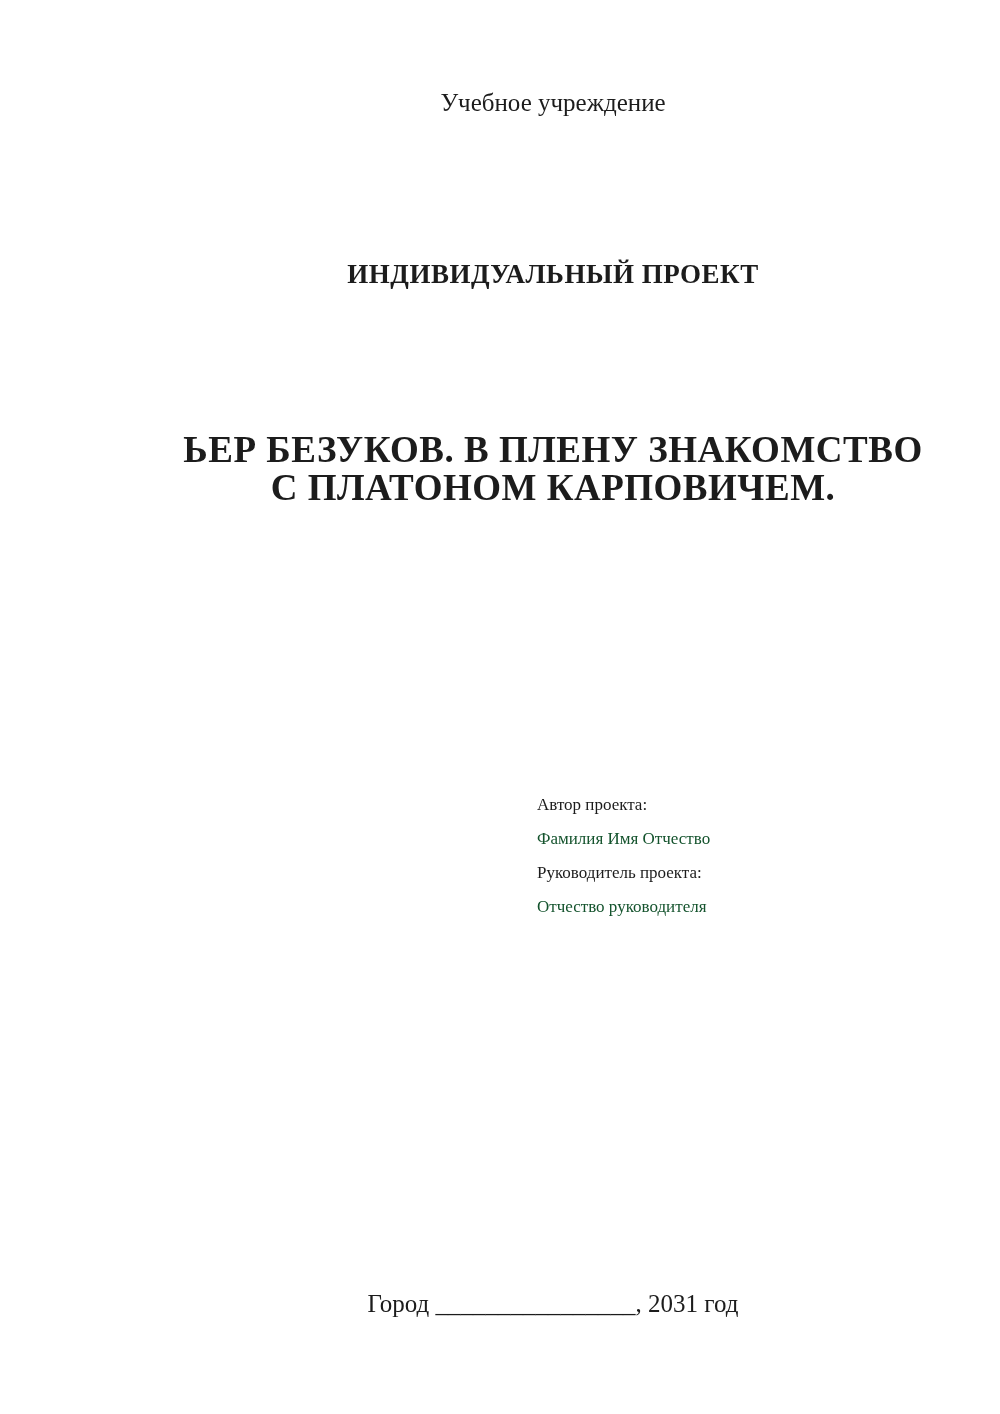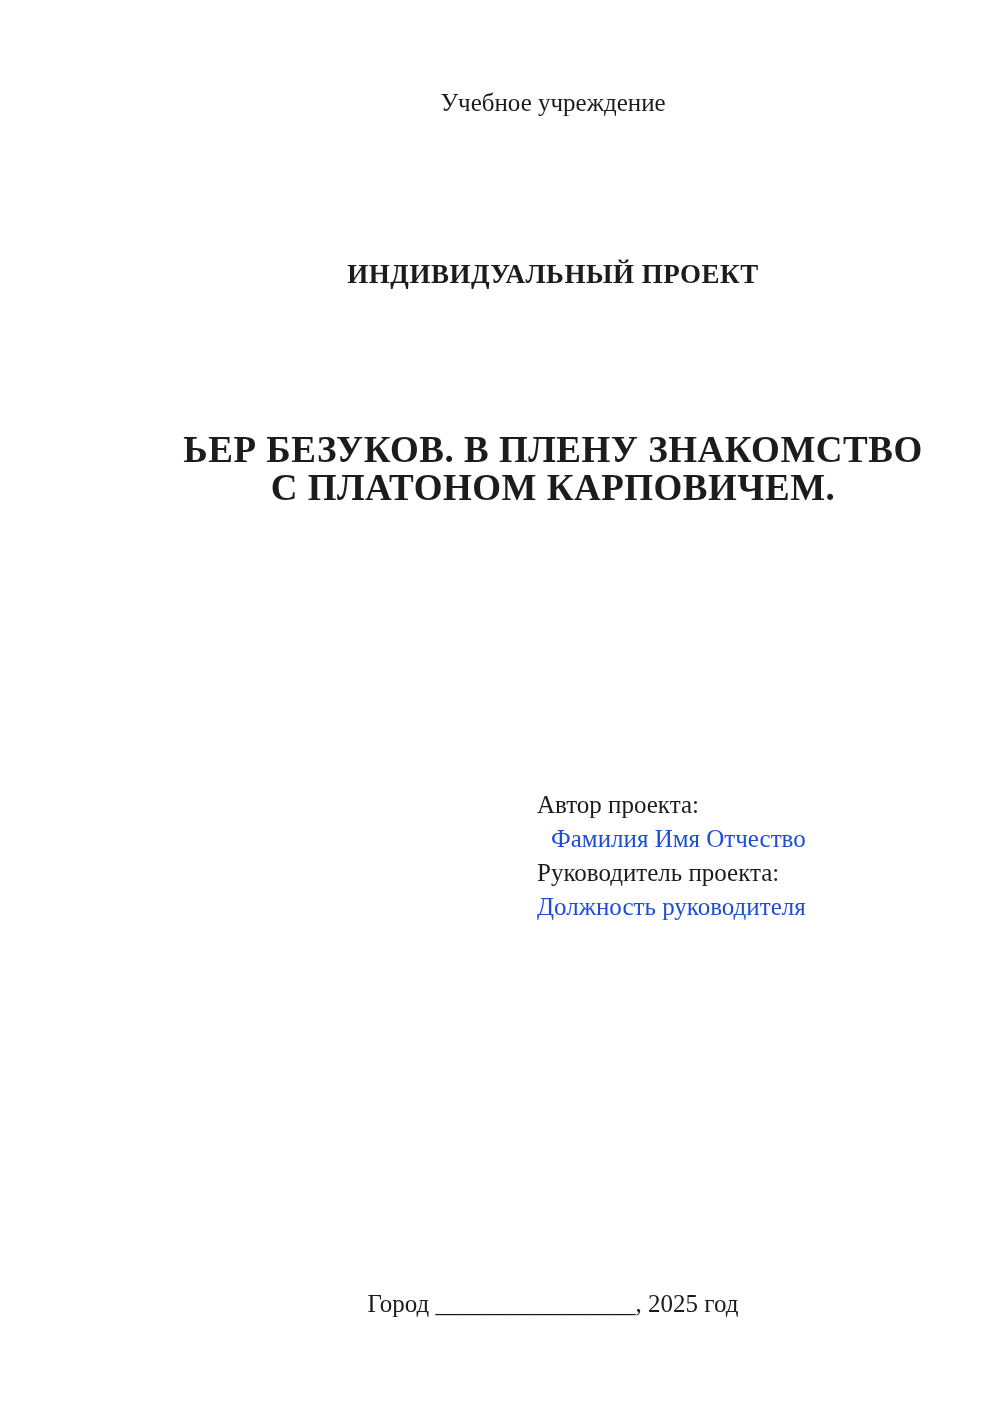--- a/index.html
+++ b/index.html
@@ -41,32 +41,31 @@
     top: 431px;
     font-size: 37px;
     font-weight: bold;
     line-height: 38px;
     letter-spacing: 0.5px;
   }
   .credits {
     position: absolute;
     left: 537px;
     top: 788px;
-    font-size: 25px;
+    font-size: 17px;
     line-height: 34px;
     text-align: left;
   }
   .credits p {
     margin: 0;
   }
   .credits .supervisor-label {
   }
   .placeholder {
-    color: #1d4ed8;
-    text-align: right;
+    color: #14532d;
   }
   .city-year {
     top: 1289px;
     font-size: 25px;
     line-height: 30px;
   }
 </style>
 </head>
 <body>
 
@@ -78,18 +77,18 @@
     <div>ЬЕР БЕЗУКОВ. В ПЛЕНУ ЗНАКОМСТВО</div>
     <div>С ПЛАТОНОМ КАРПОВИЧЕМ.</div>
   </div>
 
   <div class="centered-block doc-type">ИНДИВИДУАЛЬНЫЙ ПРОЕКТ</div>
 
   <div class="credits">
     <p>Автор проекта:</p>
     <p class="placeholder">Фамилия Имя Отчество</p>
     <p class="supervisor-label">Руководитель проекта:</p>
-    <p class="placeholder">Должность руководителя</p>
+    <p class="placeholder">Отчество руководителя</p>
   </div>
 
-  <div class="centered-block city-year">Город ________________, 2025 год</div>
+  <div class="centered-block city-year">Город ________________, 2031 год</div>
 
 </div>
 
 </body></html>

